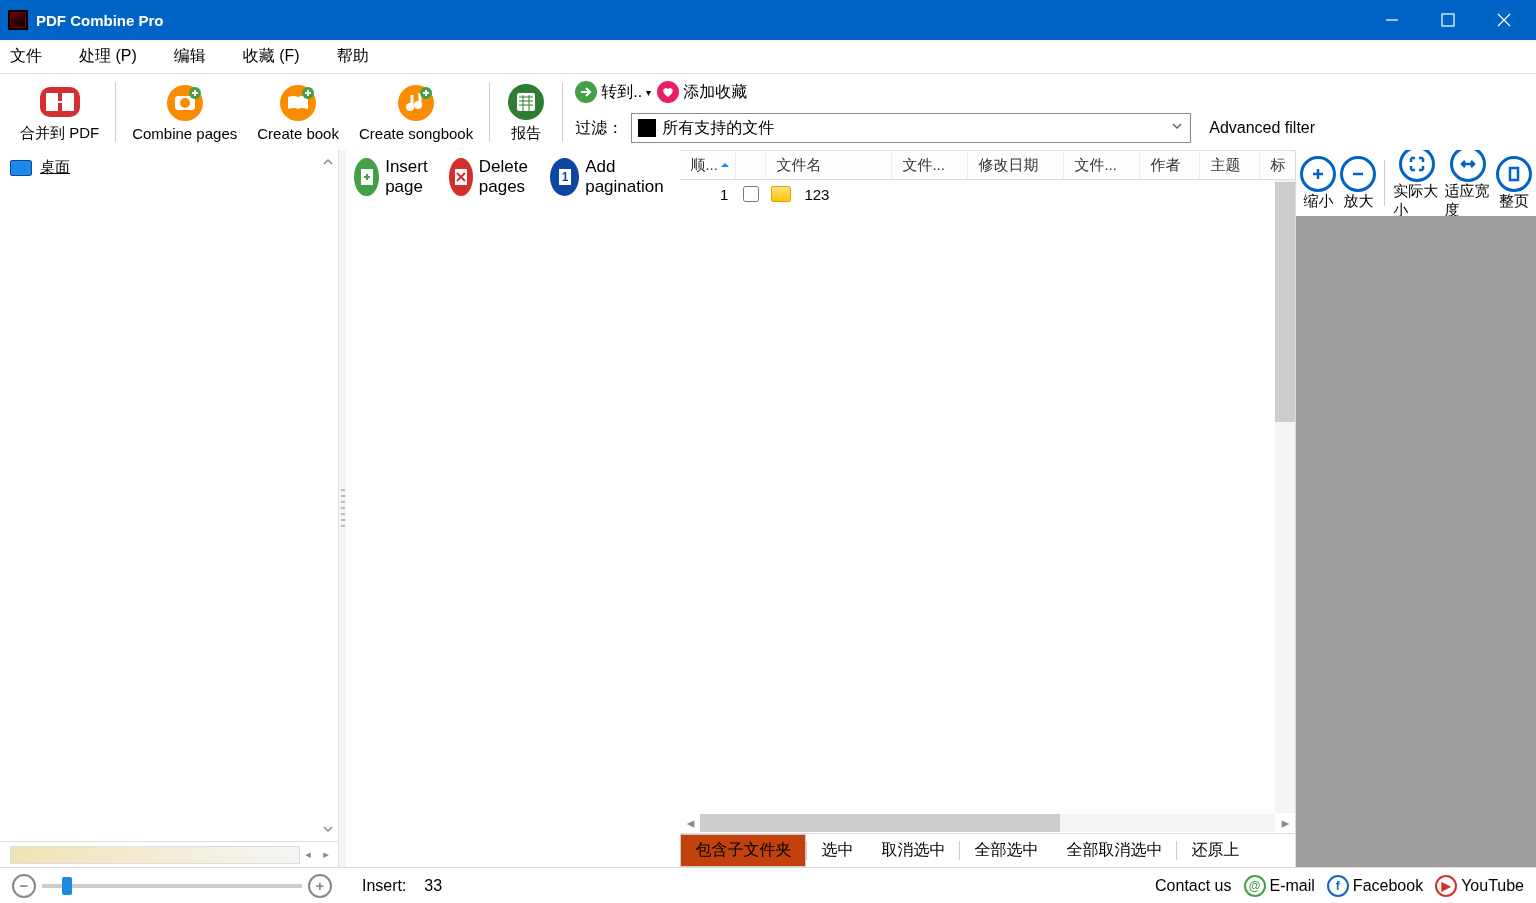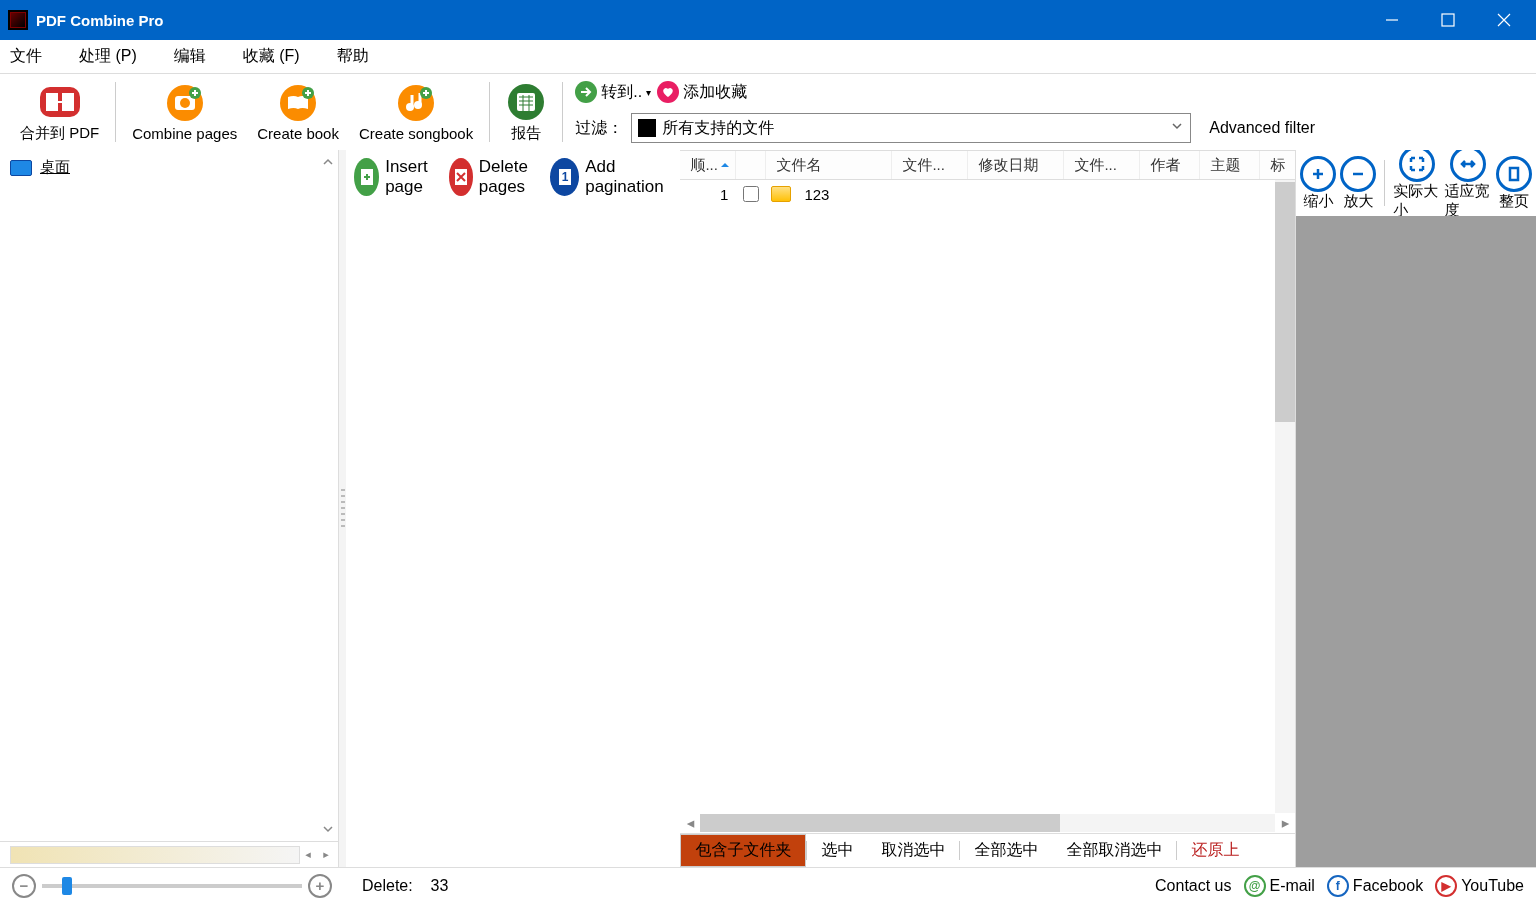--- a/index.html
+++ b/index.html
@@ -77,21 +77,21 @@
 .tvscroll { width: 20px; background: #f4f4f4; display: flex; flex-direction: column; }
 .tvscroll .thumb { height: 240px; background: #ccc; margin-top: 2px; }
 .table-hscroll { height: 20px; background: #fff; display: flex; align-items: center; }
 .table-hscroll .harrow { width: 20px; text-align: center; color: #888; cursor: pointer; }
 .table-hscroll .htrack { flex: 1; background: #f4f4f4; height: 18px; position: relative; }
 .table-hscroll .hthumb { position: absolute; left: 0; top: 0; bottom: 0; width: 360px; background: #ccc; }
 .selection-bar { height: 34px; display: flex; align-items: center; gap: 0; border-top: 1px solid #ddd; }
 .selection-bar .sbtn { padding: 0 14px; height: 100%; display: flex; align-items: center; cursor: pointer; font-size: 16px; }
 .selection-bar .sbtn.active { background: #c2410c; border: 1px solid #ccc; }
 .selection-bar .ssep { width: 1px; height: 60%; background: #ccc; }
-.selection-bar .disabled { color: #b91c1c; }
+.selection-bar .disabled { color: #000000; }
 
 
 .right-pane { width: 394px; display: flex; flex-direction: column; }
 .zoom-bar { height: 66px; display: flex; align-items: center; justify-content: flex-start; padding: 0 4px; gap: 4px; }
 .zoom-bar .zcol { display: flex; flex-direction: column; align-items: center; font-size: 15px; cursor: pointer; }
 .zoom-bar .zcircle { width: 36px; height: 36px; border: 3px solid #0064c6; border-radius: 50%; display: flex; align-items: center; justify-content: center; color: #0064c6; }
 .zoom-bar .zcircle svg { width: 18px; height: 18px; stroke: #0064c6; fill: none; stroke-width: 2.5; }
 .zoom-bar .zsep { width: 1px; height: 46px; background: #ccc; margin: 0 4px; }
 .preview { flex: 1; background: #9e9e9e; }
 
@@ -409,21 +409,21 @@
 
 <div class="statusbar">
   <div class="zoom-ctl">
     <div class="zbtn">−</div>
     <div class="slider">
         <div class="sthumb"></div>
       </div>
     <div class="zbtn">+</div>
   </div>
   <div class="itms">
-    <span>Delete:</span>&nbsp;&nbsp;&nbsp;
+    <span>Insert:</span>&nbsp;&nbsp;&nbsp;
     <span>33</span>
   </div>
   <div class="right-links">
     <span>Contact us</span>
     <div class="link">
       <div class="soc-ic" style="border-color:#43a047;color:#43a047">@</div>
       <span>E-mail</span>
     </div>
     <div class="link">
       <div class="soc-ic" style="border-color:#1565c0;color:#1565c0">f</div>

